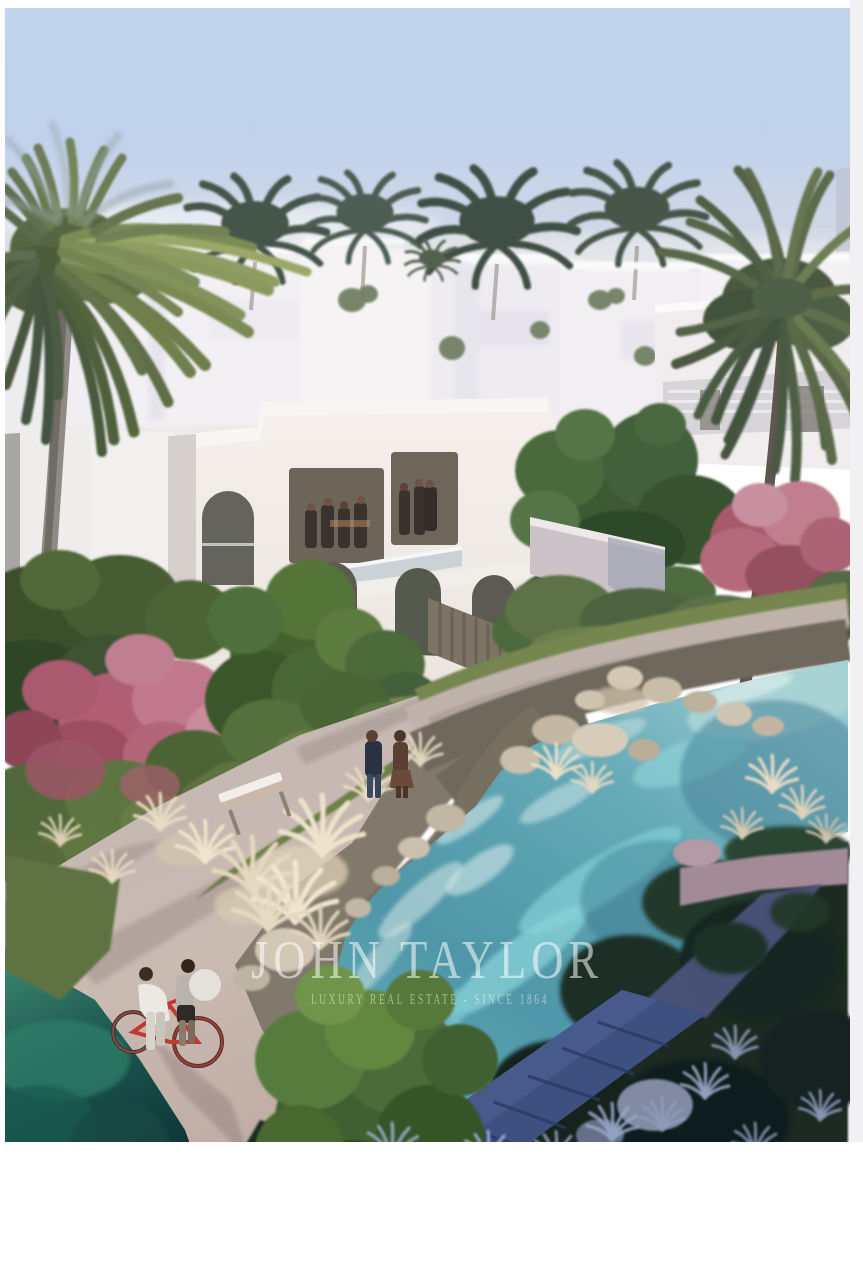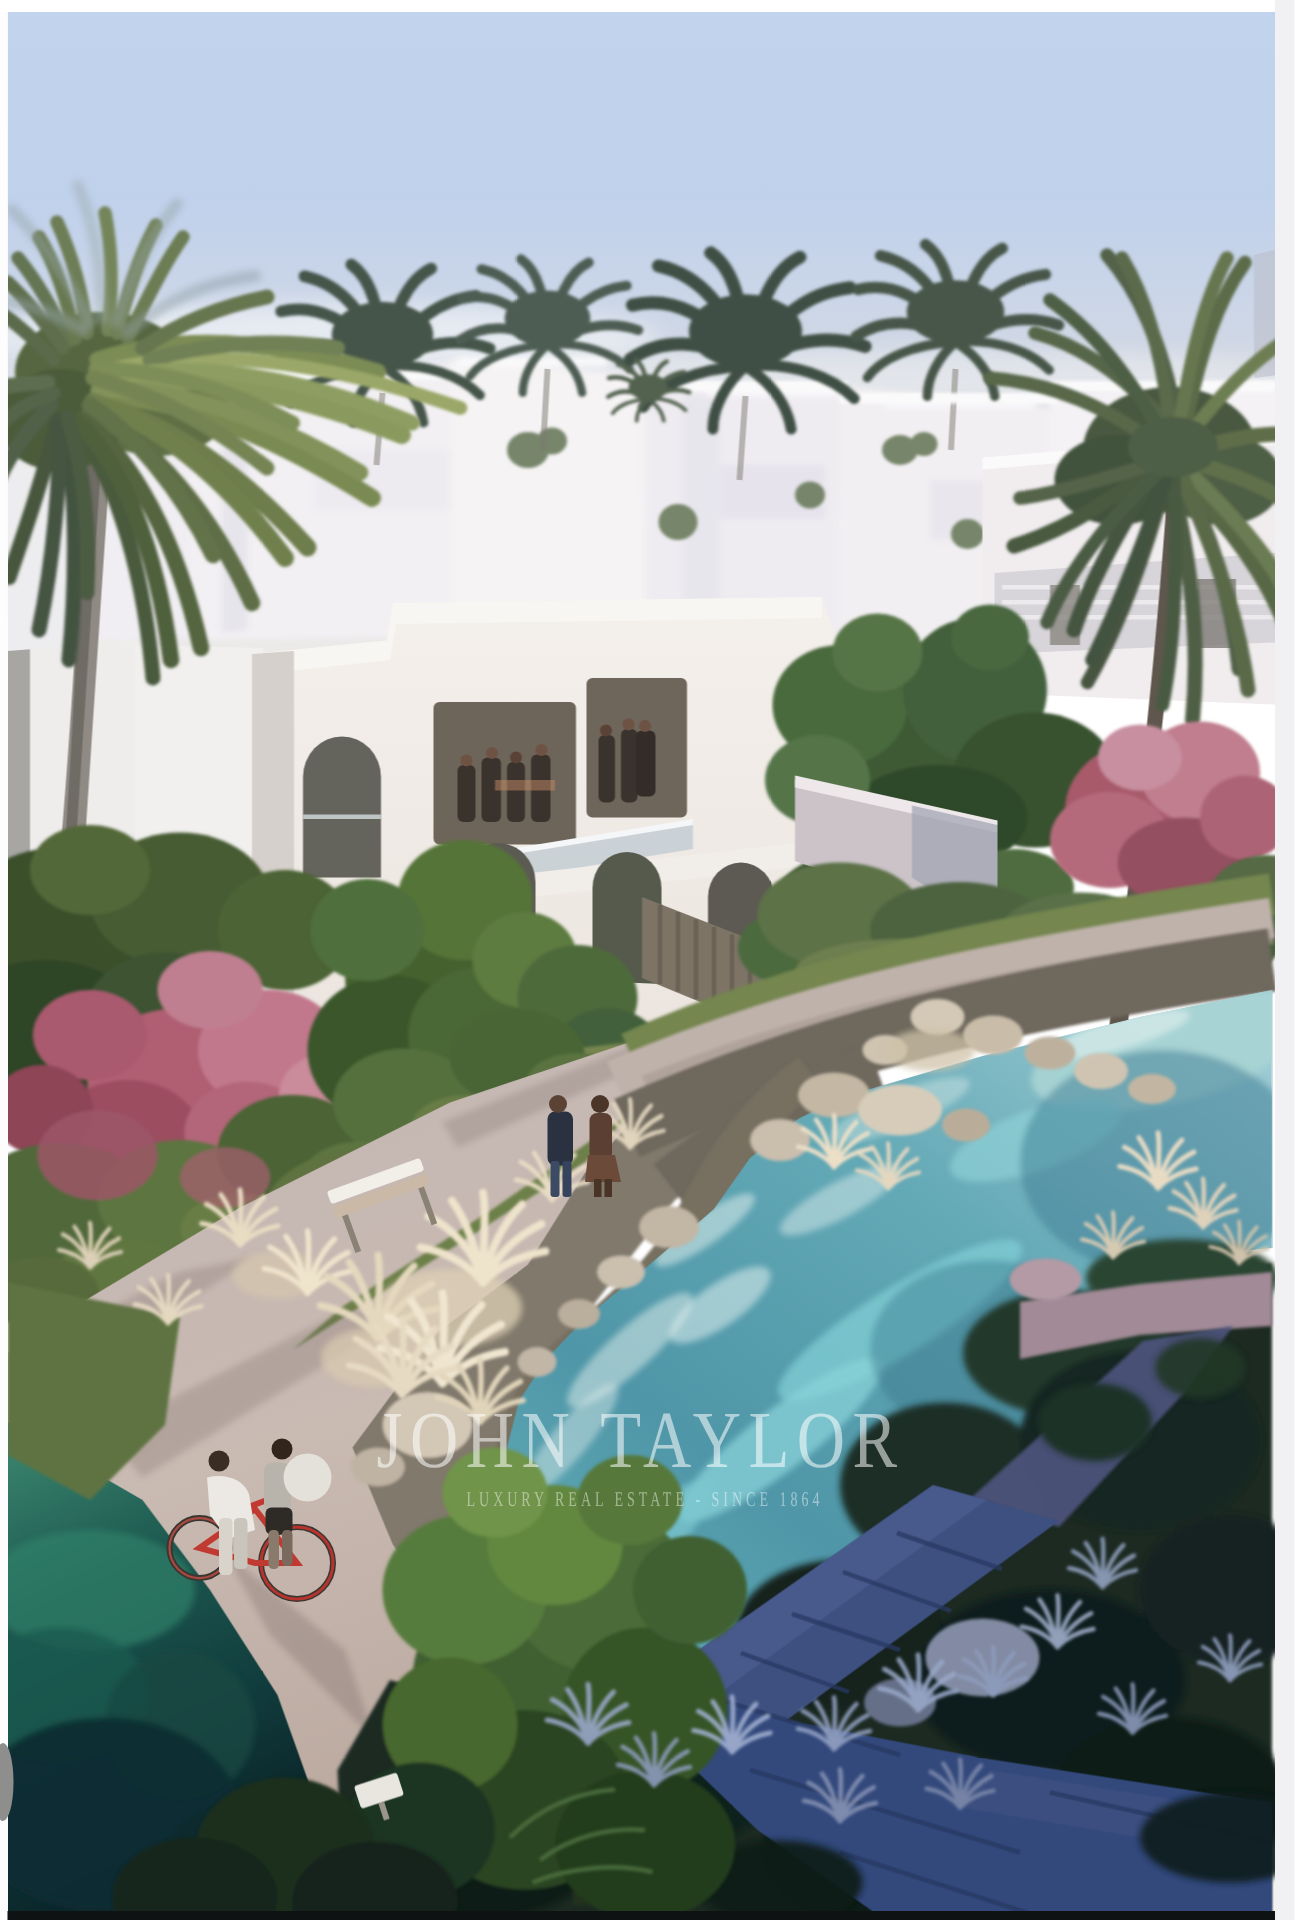--- a/index.html
+++ b/index.html
@@ -1,16 +1,16 @@
 <!DOCTYPE html>
 <html><head>
 <meta charset="utf-8">
 <style>
 html,body{margin:0;padding:0;background:#ffffff;}
-.wrap{position:relative;width:863px;height:1280px;overflow:hidden;background:#ffffff;font-family:"Liberation Sans",sans-serif;}
+.wrap{position:relative;width:863px;height:1142px;overflow:hidden;background:#ffffff;font-family:"Liberation Sans",sans-serif;}
 svg{display:block}
 </style>
 </head>
 <body>
 <div class="wrap">
 <svg width="863" height="1280" viewBox="0 0 863 1280">
 <defs>
 <linearGradient id="sky" x1="0" y1="0" x2="0" y2="1">
  <stop offset="0" stop-color="#c2d3ee"></stop>
  <stop offset="0.28" stop-color="#c0d1ec"></stop>

